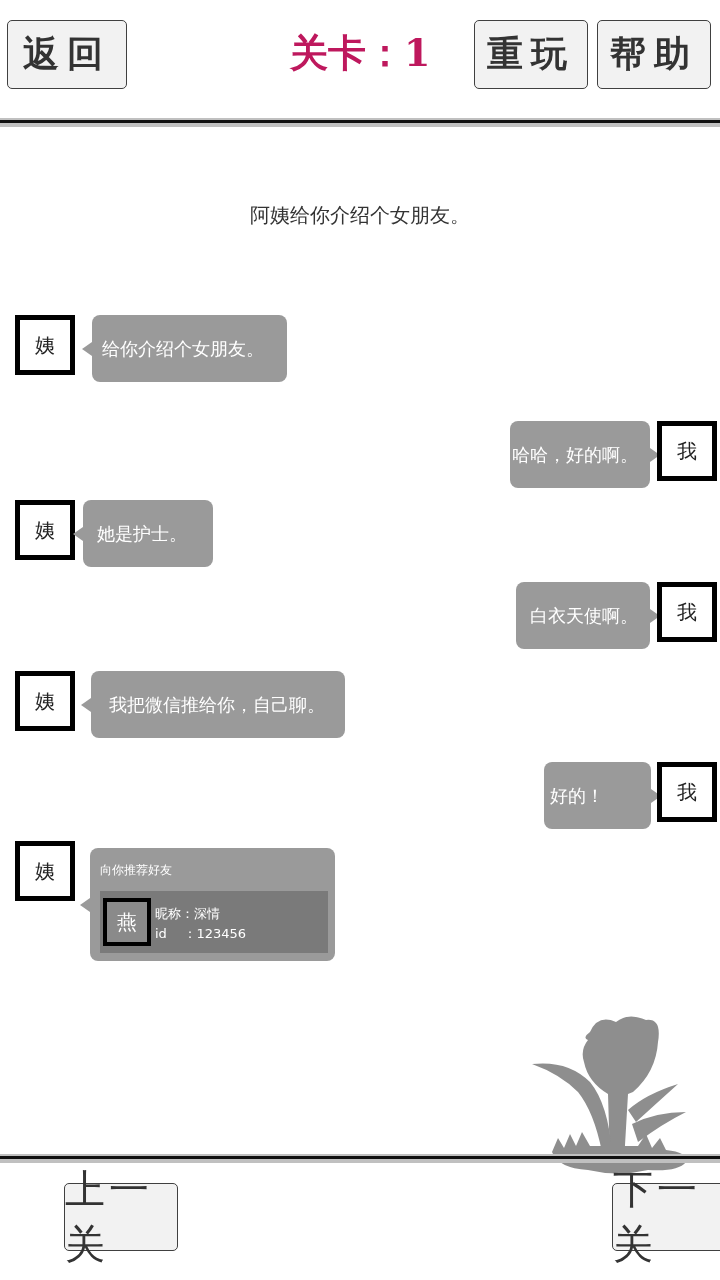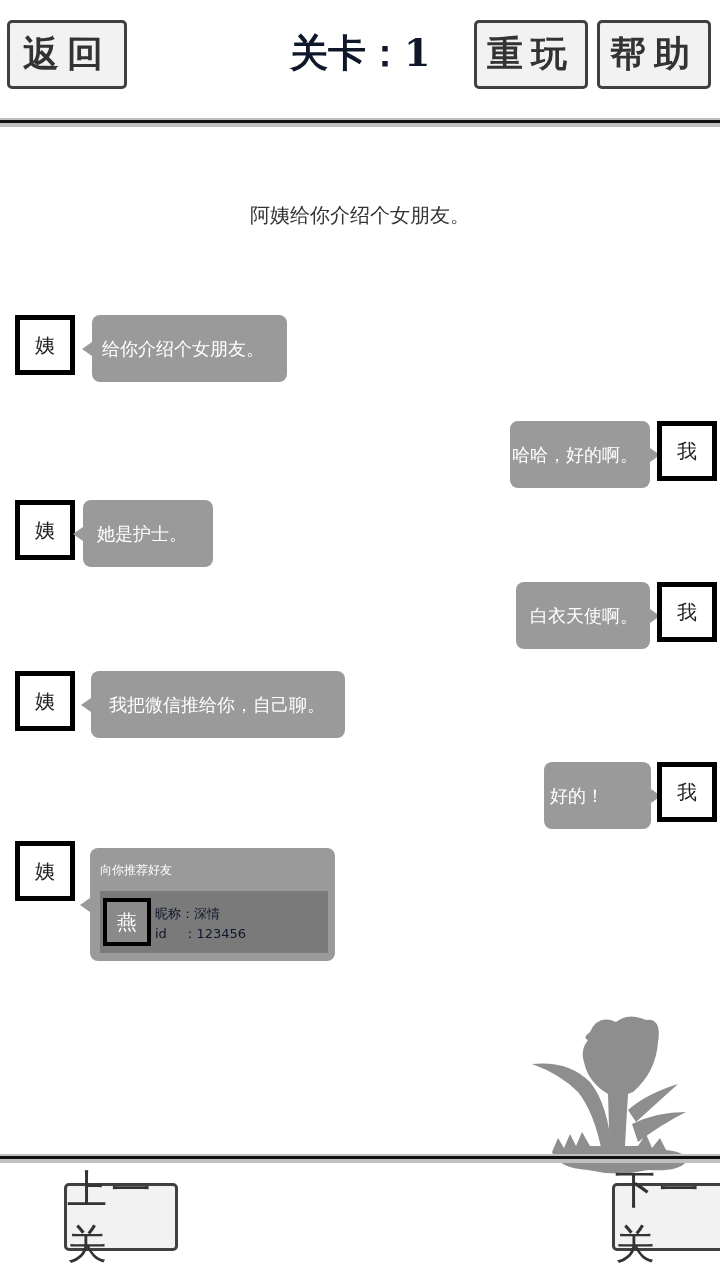--- a/index.html
+++ b/index.html
@@ -1,40 +1,40 @@
 <!DOCTYPE html>
 <html><head>
 <meta charset="utf-8">
 <style>
   html, body { margin:0; padding:0; }
   body { width:720px; height:1280px; position:relative; background:#ffffff; overflow:hidden;
          font-family:"DejaVu Sans", sans-serif; color:#333; }
-  .btn { position:absolute; background:#f2f2f2; border:3px solid #404040; border-radius:5px;
+  .btn { position:absolute; background:#f2f2f2; border:1px solid #404040; border-radius:5px;
          box-sizing:border-box; display:flex; align-items:center; justify-content:center;
          font-family:"DejaVu Serif", serif; font-weight:bold; color:#333; cursor:pointer; }
   .top-btn { top:20px; height:69px; font-size:36px; letter-spacing:8px; }
   .level { position:absolute; top:28px; left:290px; font-family:"DejaVu Serif", serif; font-weight:bold;
-           font-size:38px; color:#0f172a; }
+           font-size:38px; color:#be185d; }
   .divider { position:absolute; left:0; width:720px; height:9px; background:#c0c0c0; }
   .divider::after { content:""; position:absolute; left:0; right:0; top:2px; height:3px; background:#111; }
   .prompt { position:absolute; top:202px; left:0; width:720px; text-align:center; font-size:20px; color:#333; }
   .avatar { position:absolute; width:60px; height:60px; box-sizing:border-box; border:5px solid #000;
             background:#fff; display:flex; align-items:center; justify-content:center; font-size:20px; color:#222; }
   .bubble { position:absolute; background:#9a9a9a; color:#fff; border-radius:8px; box-sizing:border-box;
             font-size:18px; display:flex; align-items:center; padding:0 10px; line-height:24px; }
   .bubble.left::before { content:""; position:absolute; left:-10px; top:50%; margin-top:-7px;
             border-right:10px solid #9a9a9a; border-top:7px solid transparent; border-bottom:7px solid transparent; }
   .bubble.right::after { content:""; position:absolute; right:-10px; top:50%; margin-top:-7px;
             border-left:10px solid #9a9a9a; border-top:7px solid transparent; border-bottom:7px solid transparent; }
   .card-title { position:absolute; left:10px; top:10px; font-size:12px; color:#fff; }
   .card-inner { position:absolute; left:10px; top:43px; width:228px; height:62px; background:#7a7a7a; }
   .card-avatar { position:absolute; left:3px; top:7px; width:48px; height:48px; box-sizing:border-box;
                  border:4px solid #000; background:#8a8a8a; color:#fff; display:flex; align-items:center;
                  justify-content:center; font-size:20px; }
-  .card-line { position:absolute; left:55px; font-size:13px; color:#0f172a; white-space:pre; }
+  .card-line { position:absolute; left:55px; font-size:13px; color:#ffffff; white-space:pre; }
   .bot-btn { top:1183px; height:68px; font-size:40px; font-weight:normal; font-family:"DejaVu Sans", sans-serif; letter-spacing:4px;margin-left:36px; }
   .tulip { position:absolute; left:528px; top:1012px; }
 </style>
 </head>
 <body>
 
 <div class="btn top-btn" style="left:7px;width:120px;">返回</div>
 <div class="level">关卡：1</div>
 <div class="btn top-btn" style="left:474px;width:114px;">重玩</div>
 <div class="btn top-btn" style="left:597px;width:114px;">帮助</div>

